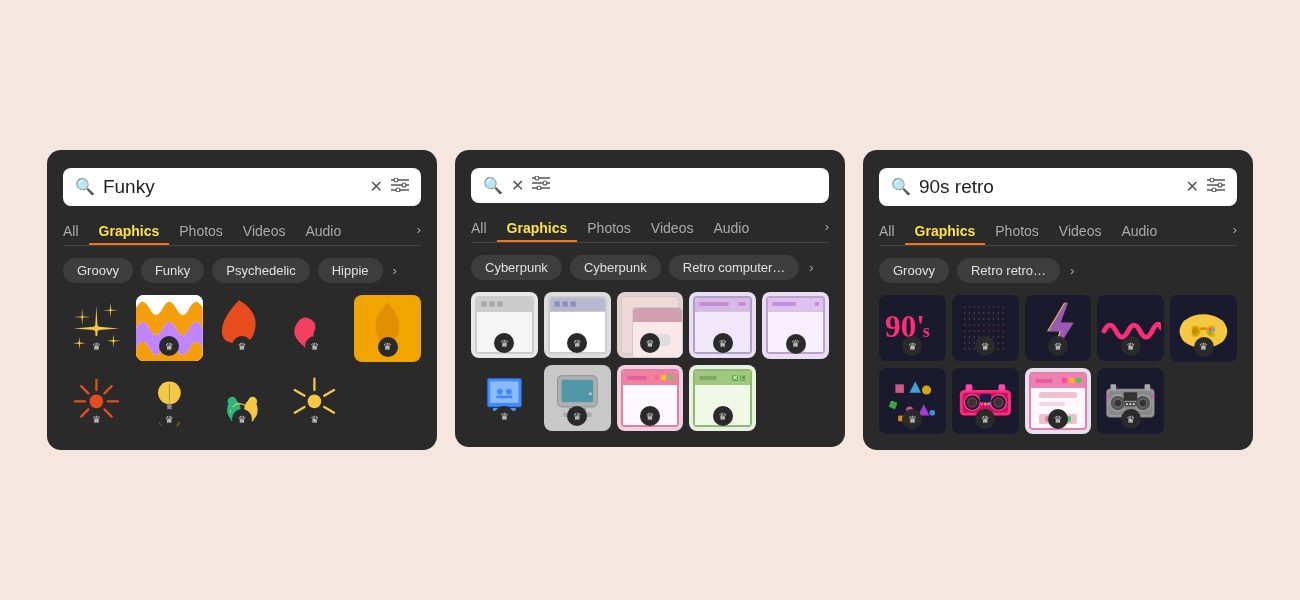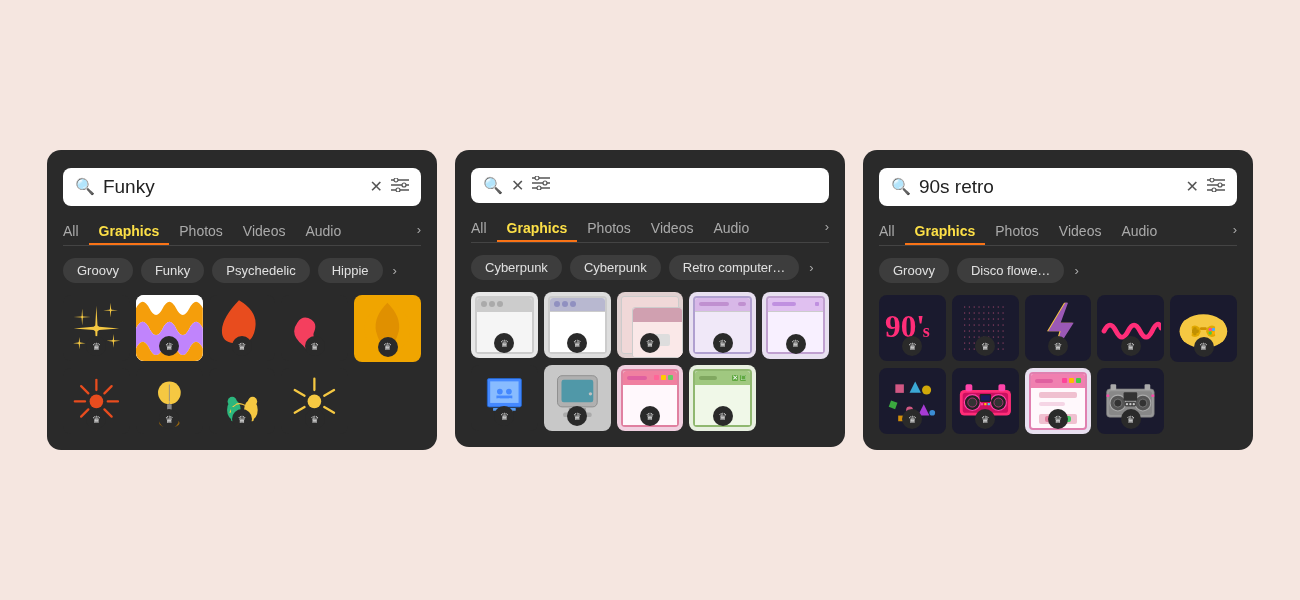--- a/index.html
+++ b/index.html
@@ -449,21 +449,21 @@
     <div class="tabs">
       <span class="tab all">All</span>
       <span class="tab active">Graphics</span>
       <span class="tab">Photos</span>
       <span class="tab">Videos</span>
       <span class="tab">Audio</span>
       <span class="tab-arrow">›</span>
     </div>
     <div class="tags">
       <span class="tag">Groovy</span>
-      <span class="tag">Disco flowe…</span>
+      <span class="tag">Retro retro…</span>
       <span class="tag-arrow">›</span>
     </div>
     <div class="grid">
 
       <div class="grid-item" style="background:#1a1a2e;">
         <svg viewBox="0 0 100 100" width="90%" height="90%">
           <text x="5" y="65" font-size="52" font-weight="900" font-family="Arial Black" fill="#ff2d78">90'</text>
           <text x="68" y="65" font-size="30" font-weight="900" font-family="Arial Black" fill="#ff2d78">s</text>
         </svg>
         <div class="crown-badge">♛</div>

